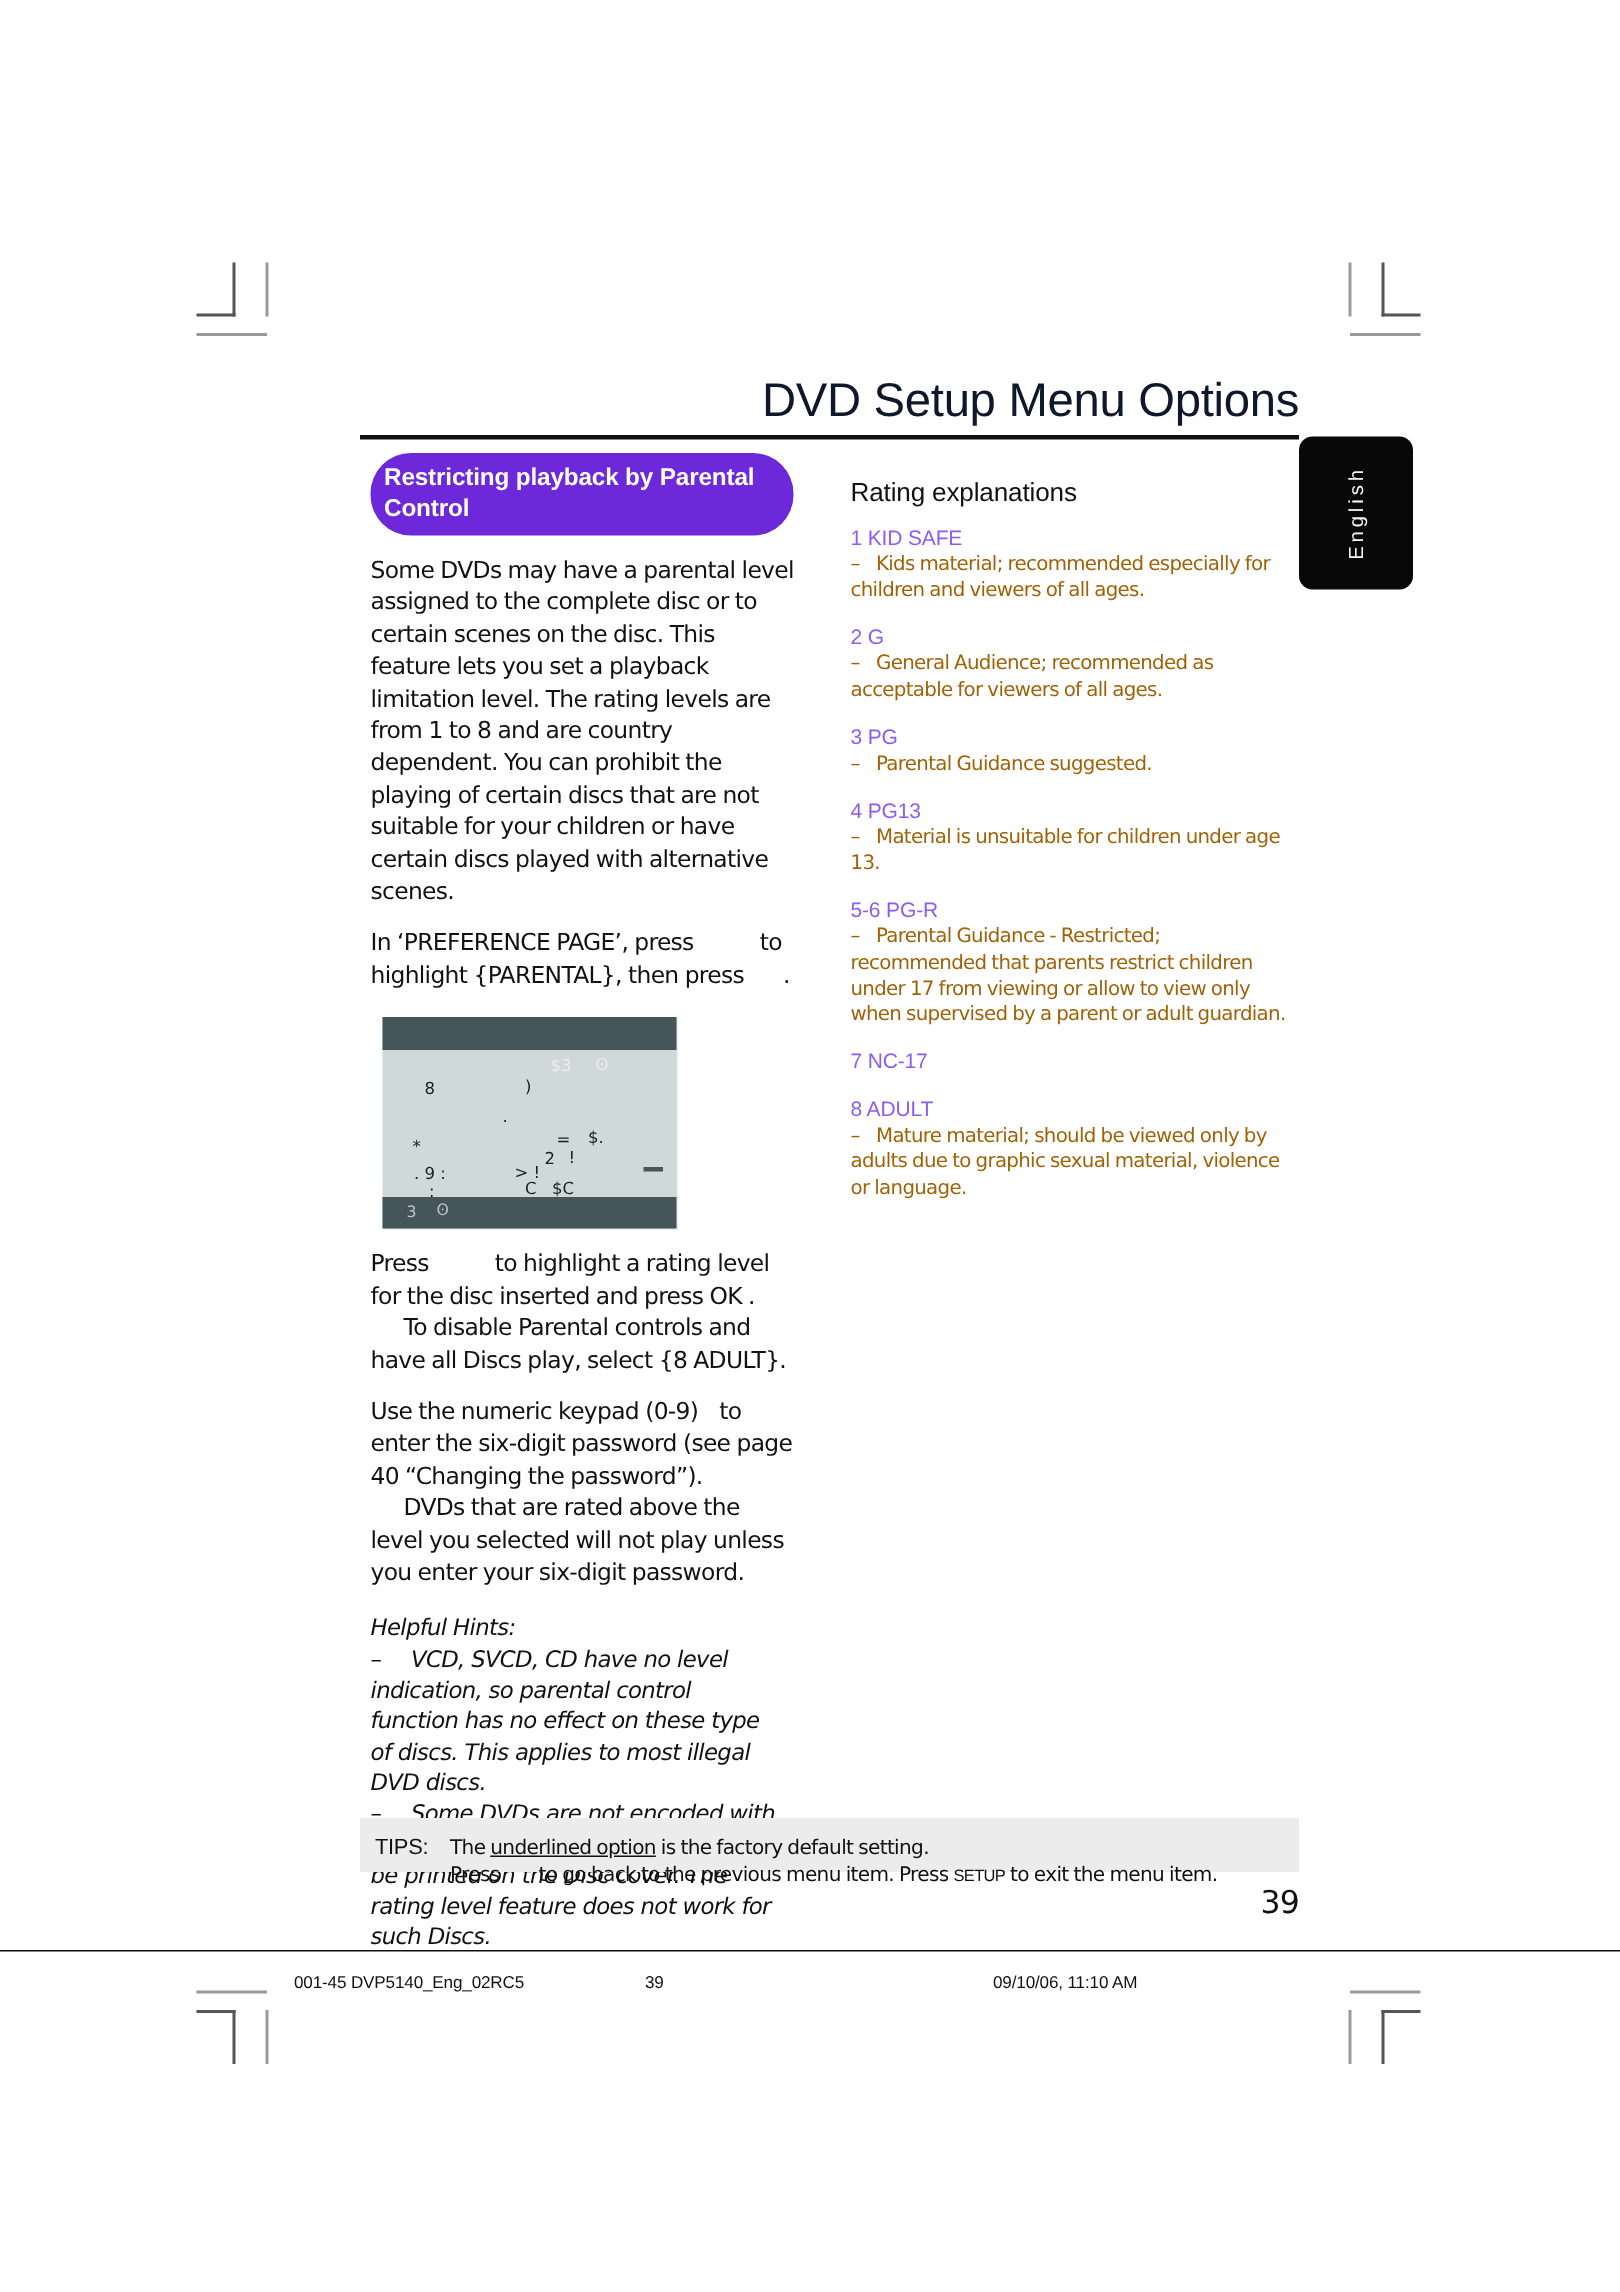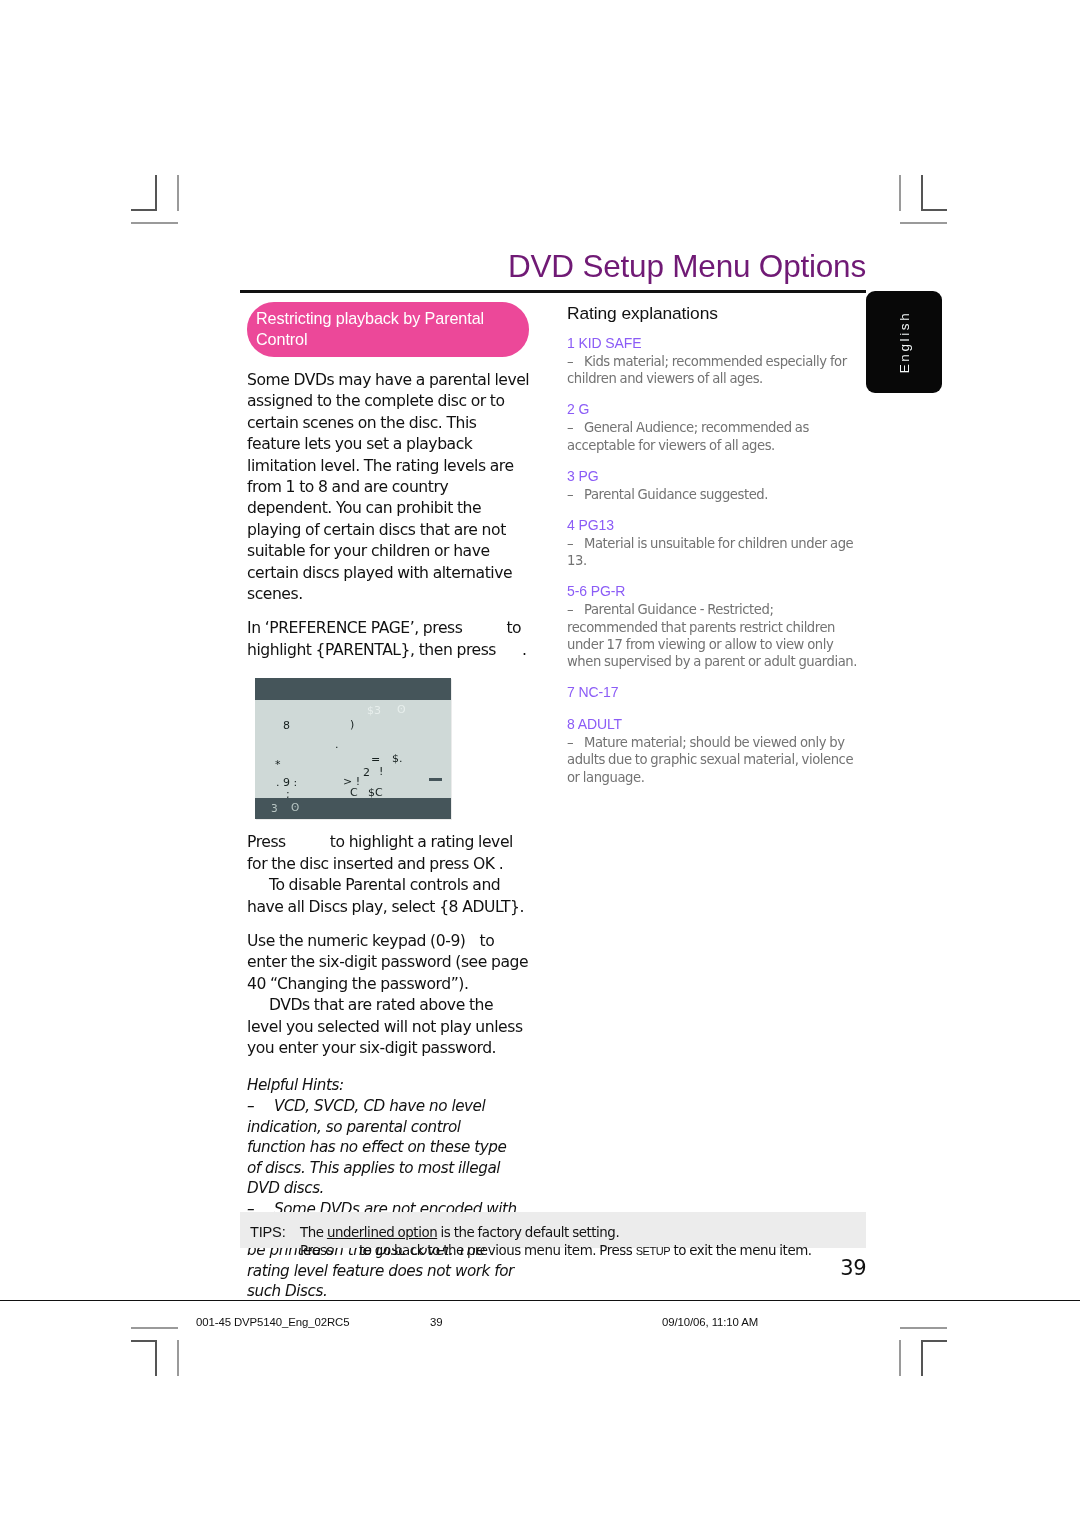--- a/index.html
+++ b/index.html
@@ -10,46 +10,46 @@
   .page{position:absolute;inset:0;}
 
   
   .cmark{position:absolute;background:#555;}
   .cmark.light{background:#9a9a9a;}
 
   
   #chapter-title{
     position:absolute;left:240px;top:248px;width:626px;
     text-align:right;font-size:31.5px;letter-spacing:-0.2px;
-    font-family:"Liberation Sans", sans-serif;color:#701a75;
+    font-family:"Liberation Sans", sans-serif;color:#0f172a;
   }
   #header-rule{position:absolute;left:240px;top:290px;width:626px;height:2.6px;background:#111;}
 
   
   #english-tab{
     position:absolute;left:866px;top:291px;width:76px;height:102px;
     background:#080808;border-radius:9px;
   }
   #english-tab span{
     position:absolute;left:50%;top:50%;
     transform:translate(-50%,-50%) rotate(-90deg);
     color:#f2f6f6;font-size:13.5px;letter-spacing:2.6px;white-space:nowrap;
     font-family:"Liberation Sans", sans-serif;
   }
 
   
   #col-left{position:absolute;left:247px;top:302px;width:284px;}
-  #col-right{position:absolute;left:567px;top:302px;width:290px;}
+  #col-right{position:absolute;left:567px;top:317px;width:290px;}
 
   
   #section-heading{
-    background:#ec4899;color:#ffffff;
+    background:#6d28d9;color:#ffffff;
     font-size:16.2px;line-height:21px;
     padding:6px 8px 7px 9px;width:265px;box-sizing:content-box;
-    font-family:"Liberation Sans", sans-serif;font-weight:400;
+    font-family:"Liberation Sans", sans-serif;font-weight:700;
     letter-spacing:-0.1px;
     border-radius:27px;
   }
 
   
   .body-p{
     font-family:"DejaVu Sans", sans-serif;
     font-size:15.6px;line-height:21.4px;color:#111;
     letter-spacing:-0.45px;word-spacing:-0.4px;
     margin:13px 0 0 0;
@@ -84,21 +84,21 @@
     font-family:"Liberation Sans", sans-serif;
     font-size:17.4px;line-height:22px;color:#111;margin:0 0 10px 0;letter-spacing:-0.1px;
   }
   .rating-block{margin:0 0 13px 0;}
   .rating-head{
     font-family:"Liberation Sans", sans-serif;
     font-size:14px;line-height:19px;color:#8b5cf6;letter-spacing:-0.1px;
   }
   .rating-desc{
     font-family:"DejaVu Sans", sans-serif;
-    font-size:13.2px;line-height:17.2px;color:#737373;
+    font-size:13.2px;line-height:17.2px;color:#a16207;
     letter-spacing:-0.45px;word-spacing:-0.5px;
   }
   .rating-desc .dash{display:inline-block;width:17px;}
 
   
   #tips-box{
     position:absolute;left:240px;top:1212px;width:626px;height:36px;
     background:#ececec;
   }
   #tips-label{

